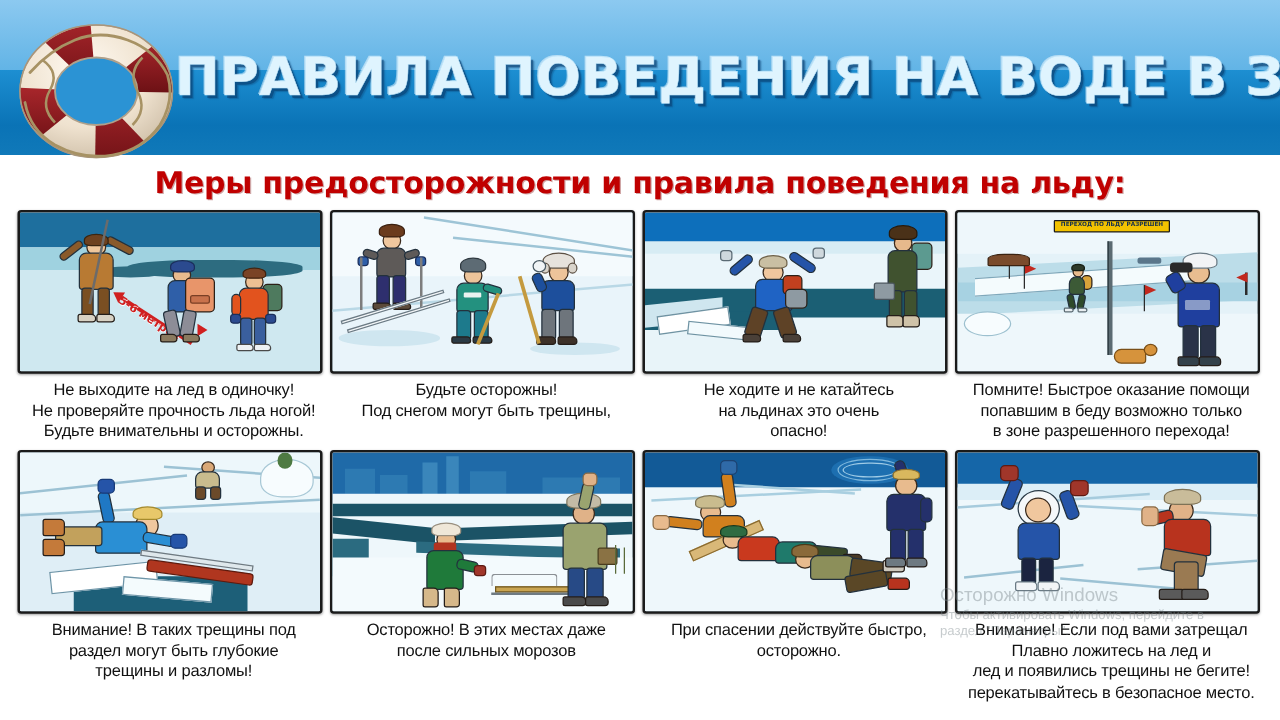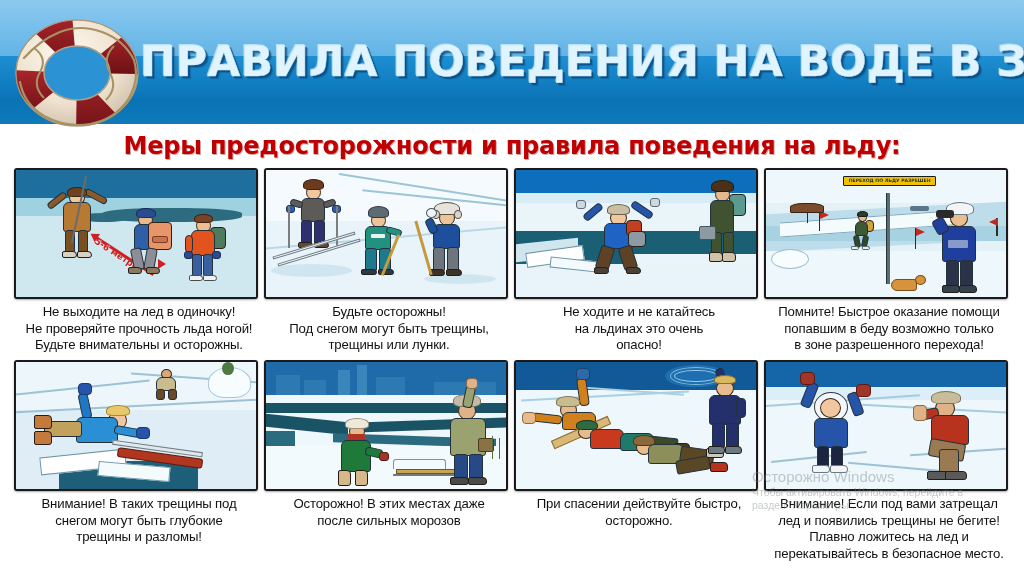--- a/index.html
+++ b/index.html
@@ -315,21 +315,20 @@
           <div class="leg" style="left:9px;top:49px;width:12px;height:25px;background:#6e757c;"></div>
           <div class="leg" style="left:23px;top:49px;width:12px;height:25px;background:#6e757c;"></div>
           <div class="boot" style="left:5px;top:71px;width:16px;height:7px;background:#3d3128;"></div>
           <div class="boot" style="left:22px;top:71px;width:16px;height:7px;background:#3d3128;"></div>
           <div class="stick" style="left:-2px;top:22px;width:2.5px;height:56px;background:#c49a3f;transform:rotate(-16deg);"></div>
         </div>
       </div>
       <div class="caption">
         <span class="ln">Будьте осторожны!</span>
         <span class="ln">Под снегом могут быть трещины,</span>
-        <span class="ln">трещины или лунки.</span>
       </div>
     </div>
 
     <div class="cell c2 r0">
       <div class="panel">
         <div class="sky dark" style="height:26%;"></div>
         <div class="shape" style="left:0;top:18%;width:100%;height:10%;background:#d7ecf4;"></div>
         <div class="snowfield" style="height:74%;background:#eaf5fa;"></div>
 
         <div class="water" style="left:0;top:48%;width:100%;height:18%;background:#1b5f74;"></div>
@@ -469,21 +468,21 @@
           <div class="leg" style="left:4px;top:16px;width:38px;height:16px;background:#c2a15c;"></div>
           <div class="boot" style="left:-6px;top:10px;width:18px;height:14px;background:#c47a3a;"></div>
           <div class="boot" style="left:-6px;top:26px;width:18px;height:14px;background:#c47a3a;"></div>
         </div>
 
         <div class="shape" style="left:42%;top:72%;width:36%;height:8%;background:#b0361f;border:1px solid #5e1a0d;border-radius:3px;transform:rotate(8deg);"></div>
         <div class="shape" style="left:40%;top:66%;width:38%;height:4%;background:#dfe8ec;border:1px solid #6e7a82;transform:rotate(8deg);"></div>
       </div>
       <div class="caption">
         <span class="ln">Внимание! В таких трещины под</span>
-        <span class="ln">снегом могут быть глубокие</span>
+        <span class="ln">раздел могут быть глубокие</span>
         <span class="ln">трещины и разломы!</span>
       </div>
     </div>
 
     <div class="cell c1 r1">
       <div class="panel">
         <div class="sky" style="height:30%;background:#1f6aa8;"></div>
 
         <div class="shape" style="left:4%;top:10%;width:10%;height:16%;background:#2d7ab2;"></div>
         <div class="shape" style="left:16%;top:14%;width:9%;height:12%;background:#2d7ab2;"></div>
@@ -629,22 +628,22 @@
           <div class="shape" style="left:8px;top:18px;width:14px;height:16px;background:#e0b288;border-radius:4px;border:1px solid #8a6a44;"></div>
           <div class="body" style="left:26px;top:28px;width:38px;height:30px;background:#b8331e;"></div>
           <div class="leg" style="left:24px;top:54px;width:36px;height:18px;background:#9a7a52;transform:rotate(10deg);"></div>
           <div class="leg" style="left:34px;top:62px;width:20px;height:26px;background:#9a7a52;"></div>
           <div class="boot" style="left:22px;top:84px;width:22px;height:9px;background:#5a5a5a;"></div>
           <div class="boot" style="left:40px;top:84px;width:22px;height:9px;background:#5a5a5a;"></div>
         </div>
       </div>
       <div class="caption">
         <span class="ln">Внимание! Если под вами затрещал</span>
+        <span class="ln">Плавно ложитесь на лед и</span>
         <span class="ln">лед и появились трещины не бегите!</span>
-        <span class="ln">Плавно ложитесь на лед и</span>
         <span class="ln">перекатывайтесь в безопасное место.</span>
       </div>
     </div>
 
   </div>
 
   <div class="watermark">
     <div class="wm-title">Осторожно Windows</div>
     <div class="wm-sub">Чтобы активировать Windows, перейдите в</div>
     <div class="wm-sub">раздел "Параметры".</div>

